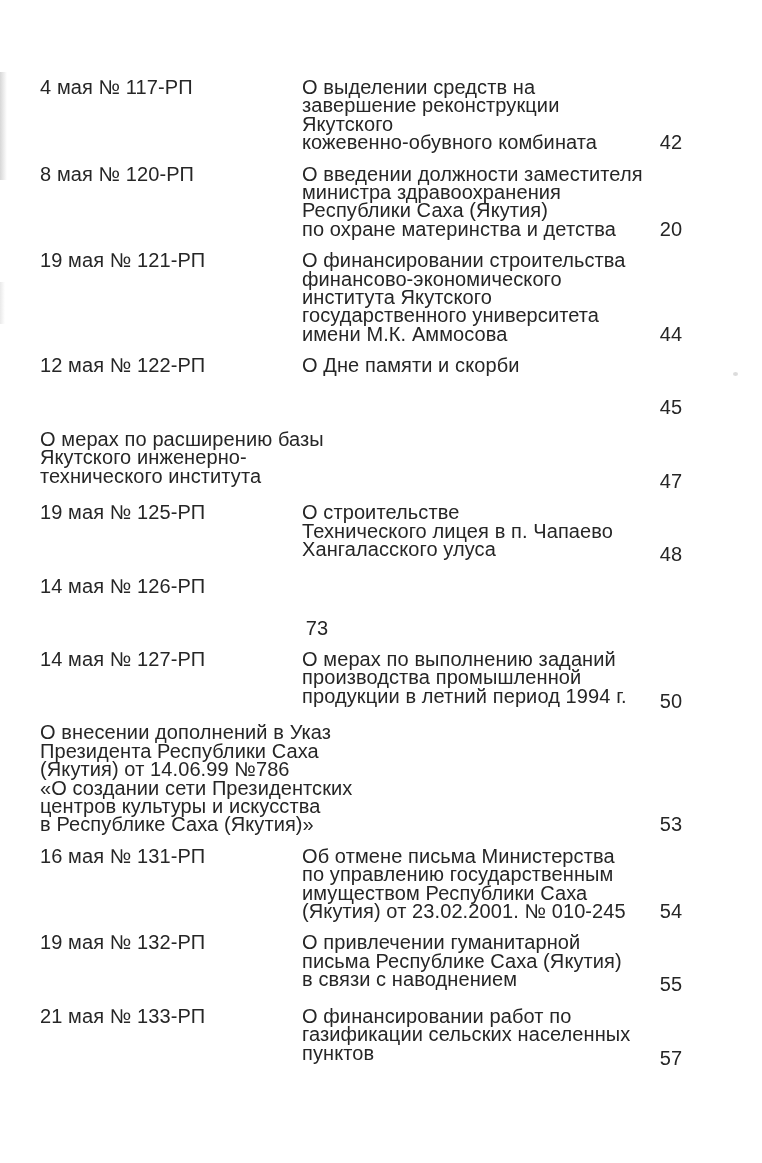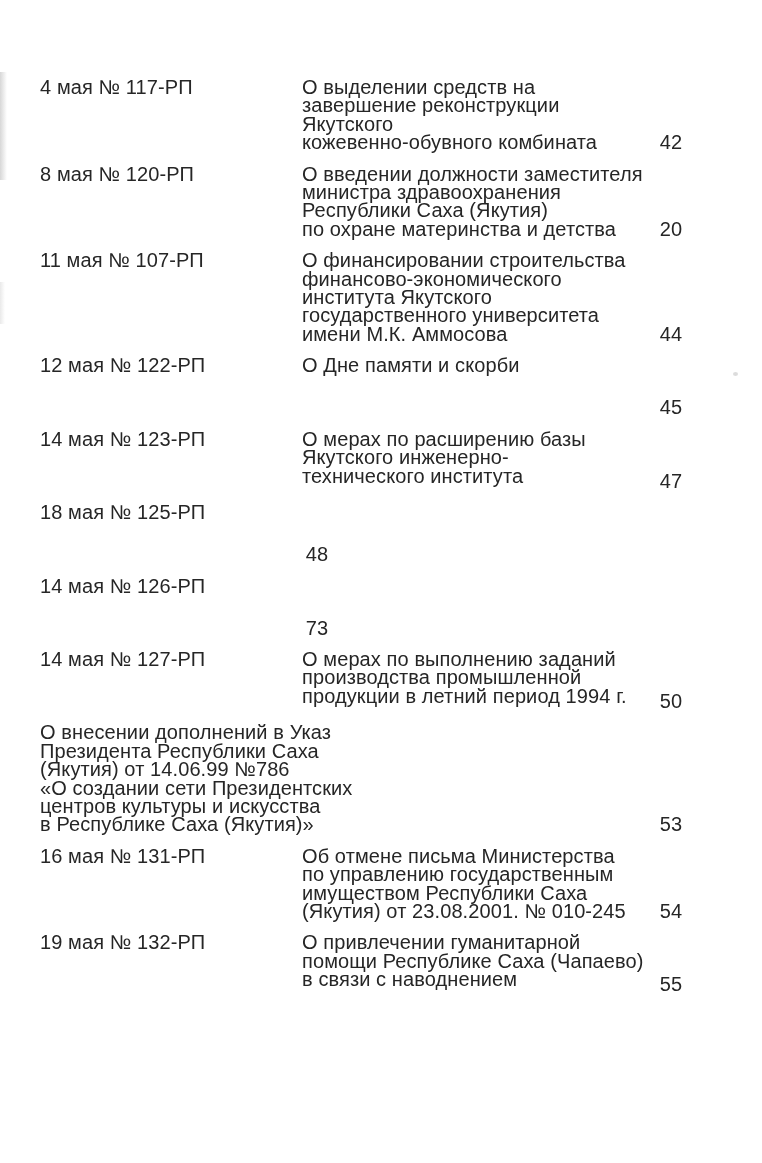--- a/index.html
+++ b/index.html
@@ -88,45 +88,47 @@
     <div class="entry">
       <span class="date">8 мая № 120-РП</span>
       <span class="title">О введении должности заместителя
 министра здравоохранения
 Республики Саха (Якутия)
 по охране материнства и детства</span>
       <span class="pagenum">20</span>
     </div>
 
     <div class="entry">
-      <span class="date">11 мая № 107-РП</span>
+      <span class="date">19 мая № 121-РП</span>
       <span class="title">О финансировании строительства
 финансово-экономического
 института Якутского
 государственного университета
 имени М.К. Аммосова</span>
       <span class="pagenum">44</span>
     </div>
 
     <div class="entry">
       <span class="date">12 мая № 122-РП</span>
       <span class="title">О Дне памяти и скорби</span>
       <span class="pagenum">45</span>
     </div>
 
     <div class="entry">
-      <span class="date">14 мая № 123-РП</span>
       <span class="title">О мерах по расширению базы
 Якутского инженерно-
 технического института</span>
       <span class="pagenum">47</span>
     </div>
 
     <div class="entry">
-      <span class="date">18 мая № 125-РП</span>
+      <span class="date">19 мая № 125-РП</span>
+      <span class="title">О строительстве
+Технического лицея в п. Чапаево
+Хангаласского улуса</span>
       <span class="pagenum">48</span>
     </div>
 
     <div class="entry">
       <span class="date">14 мая № 126-РП</span>
       <span class="pagenum">73</span>
     </div>
 
     <div class="entry">
       <span class="date">14 мая № 127-РП</span>
@@ -144,27 +146,34 @@
 центров культуры и искусства
 в Республике Саха (Якутия)»</span>
       <span class="pagenum">53</span>
     </div>
 
     <div class="entry">
       <span class="date">16 мая № 131-РП</span>
       <span class="title">Об отмене письма Министерства
 по управлению государственным
 имуществом Республики Саха
-(Якутия) от 23.08.2001. № 010-245</span>
+(Якутия) от 23.02.2001. № 010-245</span>
       <span class="pagenum">54</span>
     </div>
 
     <div class="entry">
       <span class="date">19 мая № 132-РП</span>
       <span class="title">О привлечении гуманитарной
-помощи Республике Саха (Чапаево)
+письма Республике Саха (Якутия)
 в связи с наводнением</span>
       <span class="pagenum">55</span>
     </div>
 
+    <div class="entry">
+      <span class="date">21 мая № 133-РП</span>
+      <span class="title">О финансировании работ по
+газификации сельских населенных
+пунктов</span>
+      <span class="pagenum">57</span>
+    </div>
 
   </div>
 </div>
 
 </body></html>

